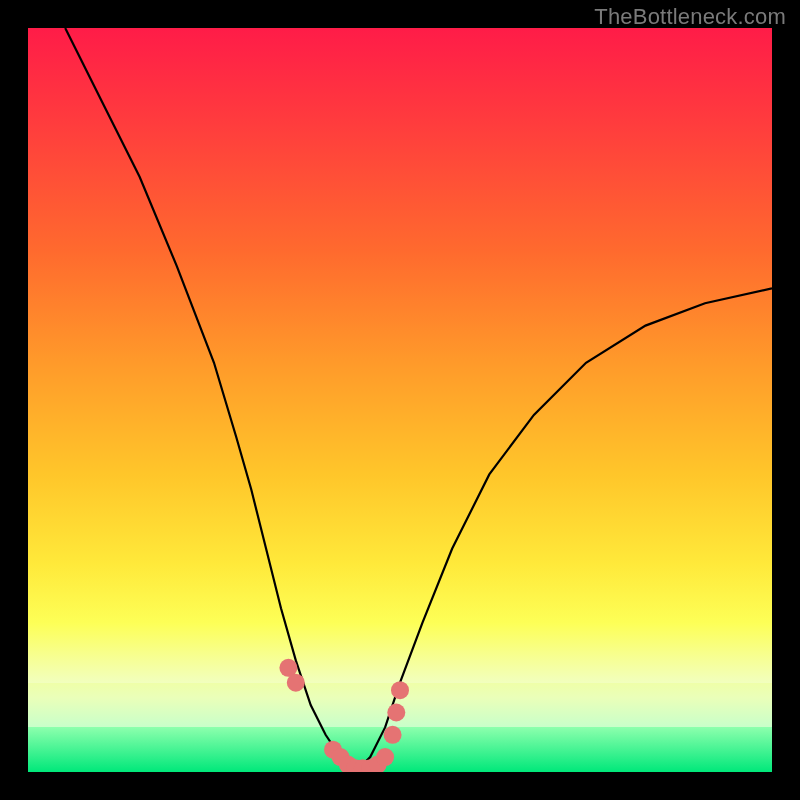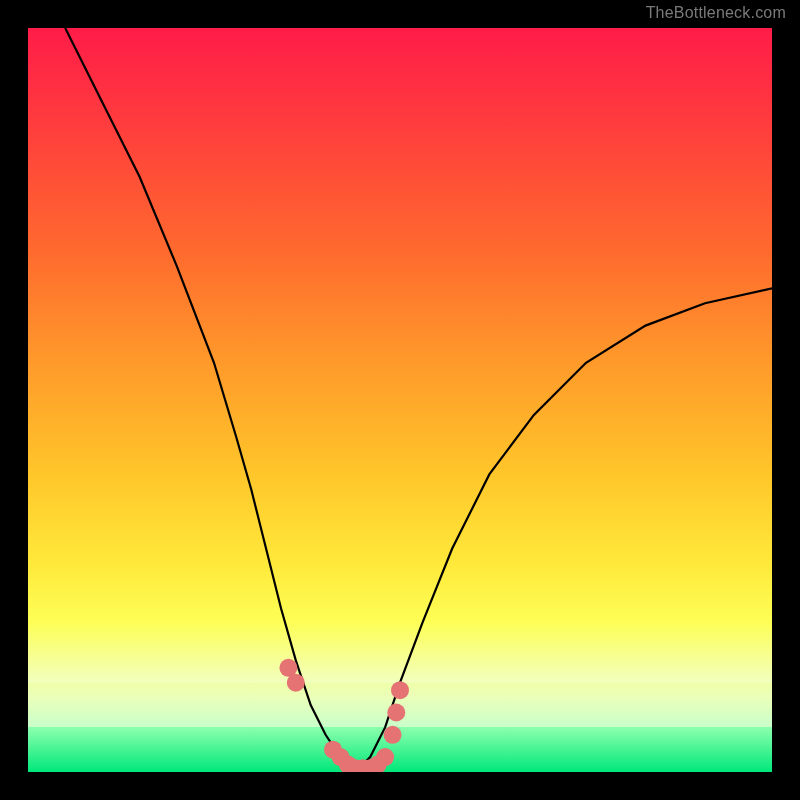--- a/index.html
+++ b/index.html
@@ -75,21 +75,21 @@
     top: 0;
     left: 0;
     width: 100%;
     height: 100%;
   }
   .watermark {
     position: absolute;
     top: 4px;
     right: 14px;
     color: #7a7a7a;
-    font-size: 16px;
+    font-size: 22px;
     letter-spacing: 0.2px;
     user-select: none;
   }
 </style>
 </head>
 <body>
 
 <div class="frame">
   <div class="watermark">TheBottleneck.com</div>
 

